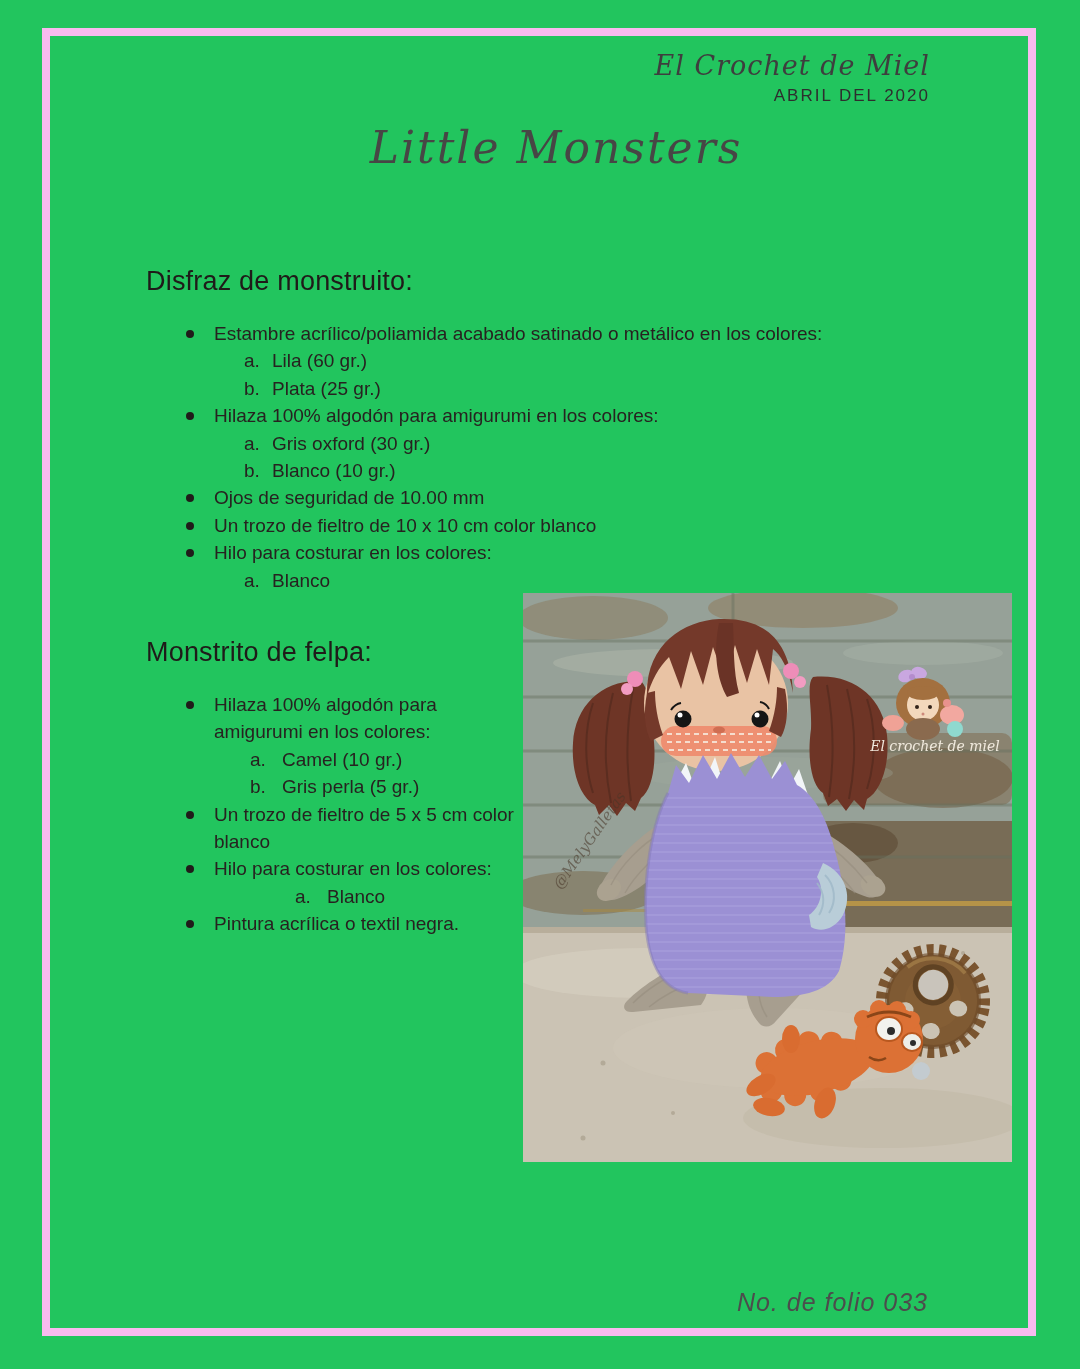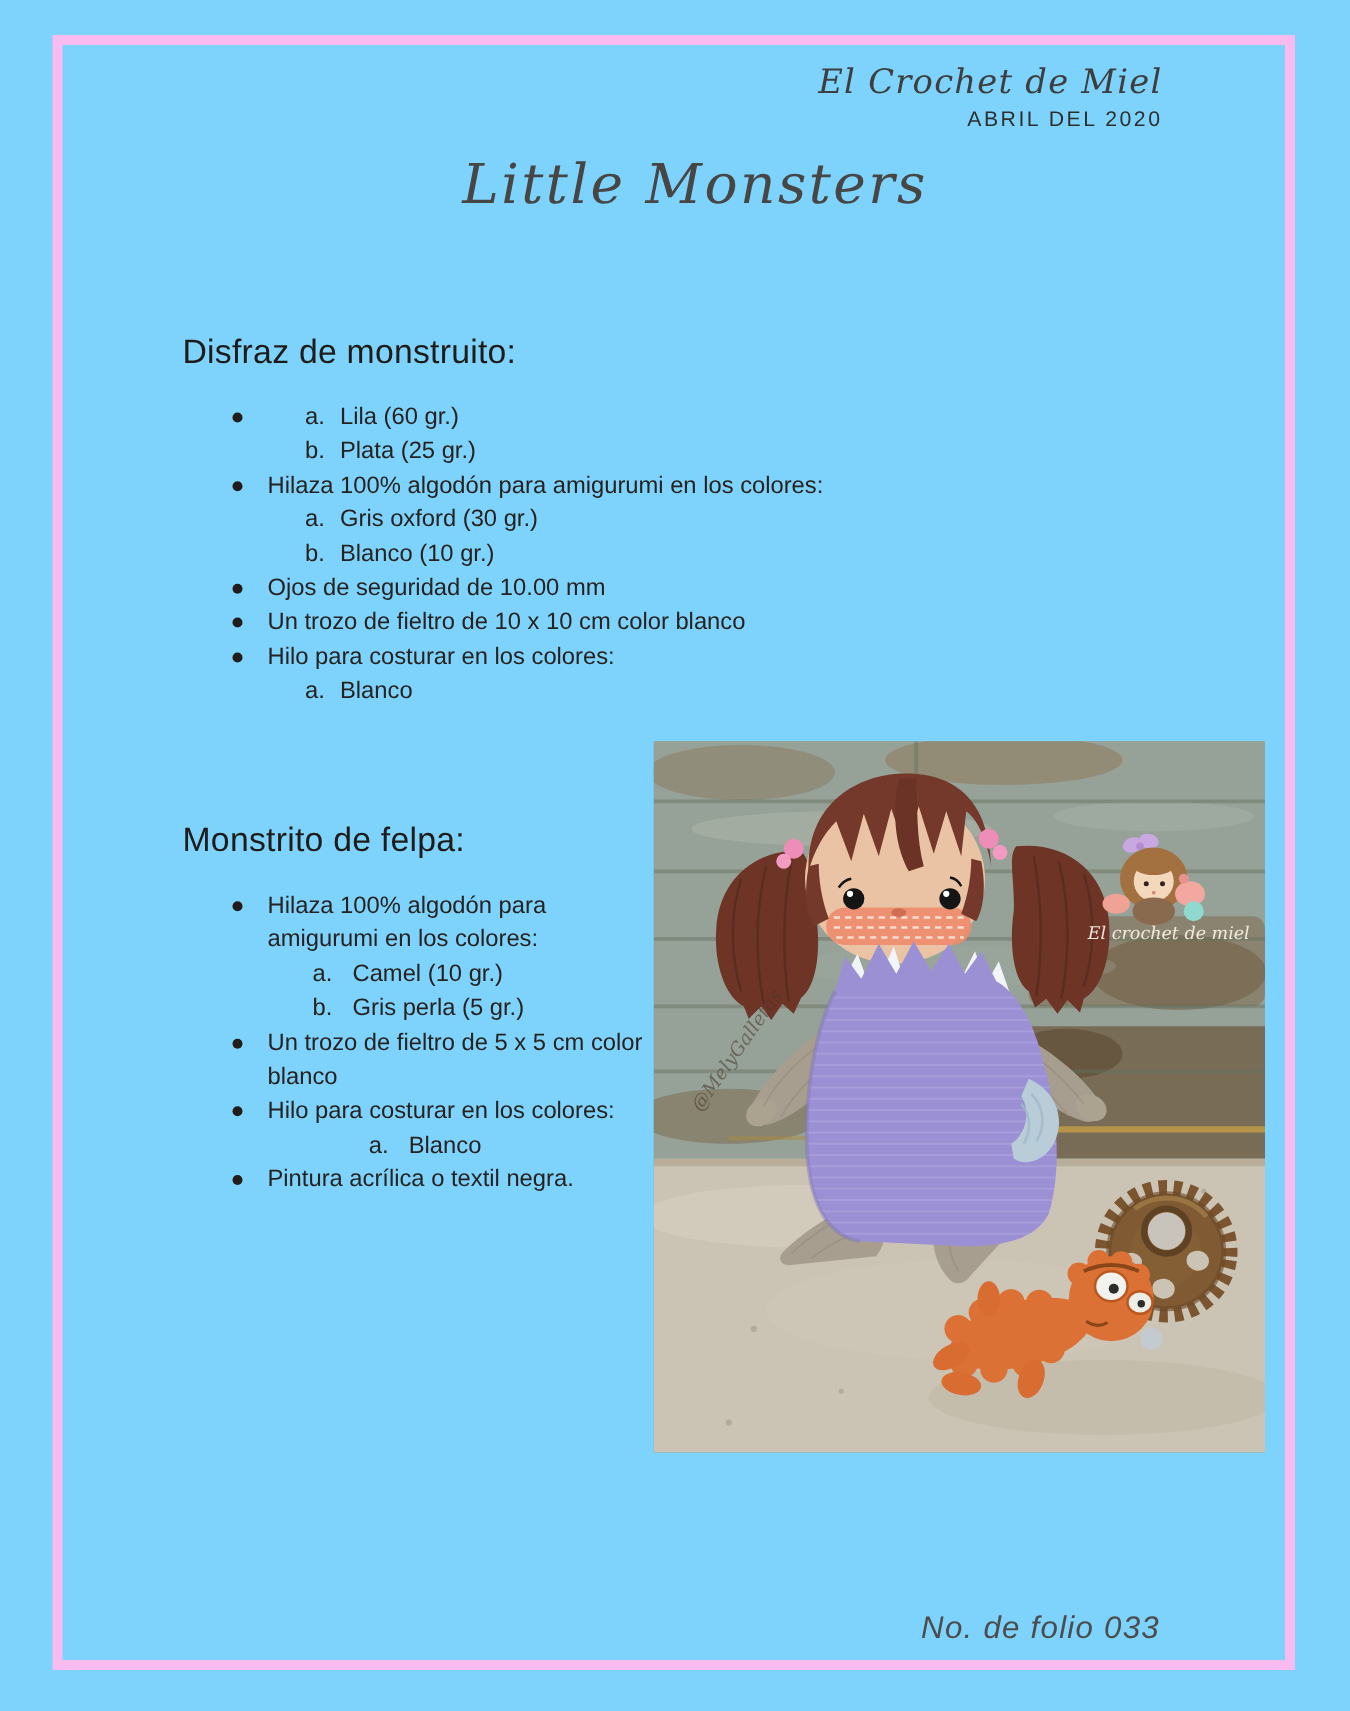--- a/index.html
+++ b/index.html
@@ -1,17 +1,17 @@
 <!DOCTYPE html>
 <html><head>
 <meta charset="utf-8">
 <style>
   html,body{margin:0;padding:0;background:#ffffff;}
   .sheet{
-    position:relative;width:1080px;height:1369px;background:#7dd3fc;
+    position:relative;width:1080px;height:1369px;background:#22c55e;
     font-family:"Liberation Sans",sans-serif;color:#272220;overflow:hidden;
   }
   .frame{
     position:absolute;left:42px;top:28px;right:44px;bottom:33px;
     border:8px solid #f8bbef;pointer-events:none;
   }
   .brand{
     position:absolute;top:50px;right:150px;
     font-family:"DejaVu Serif",serif;font-style:italic;
     font-size:27px;color:#3e3e3e;letter-spacing:1px;
@@ -20,21 +20,21 @@
     position:absolute;top:86px;right:150px;
     font-size:17px;letter-spacing:2px;color:#2e2e2e;
   }
   .title{
     position:absolute;top:106px;left:0;width:100%;margin:16px;text-align:center;
     font-family:"DejaVu Serif",serif;font-style:italic;font-weight:500;
     font-size:44px;color:#474645;letter-spacing:2px;
   }
   .section{position:absolute;}
   #sec1{left:146px;top:265px;width:716px;}
-  #sec2{left:146px;top:656px;width:378px;}
+  #sec2{left:146px;top:636px;width:378px;}
   .section h2{
     font-size:27px;line-height:33px;margin:0;color:#1f1b19;font-weight:normal;
     letter-spacing:0.2px;
   }
   .section ul{
     list-style:none;margin:22px 0 0 0;padding:0;
     font-size:19px;line-height:27.4px;
   }
   .section li{position:relative;padding-left:68px;}
   .section li::before{
@@ -67,20 +67,21 @@
 
   <div class="brand">El Crochet de Miel</div>
   <div class="date">ABRIL DEL 2020</div>
 
   <h1 class="title">Little Monsters</h1>
 
   <section class="section" id="sec1">
     <h2>Disfraz de monstruito:</h2>
     <ul>
       <li>
+        <span class="li-text">Estambre acrílico/poliamida acabado satinado o metálico en los colores:</span>
         <span class="sub"><span class="lab">a.</span><span>Lila (60 gr.)</span></span>
         <span class="sub"><span class="lab">b.</span><span>Plata (25 gr.)</span></span>
       </li>
       <li>
         <span class="li-text">Hilaza 100% algodón para amigurumi en los colores:</span>
         <span class="sub"><span class="lab">a.</span><span>Gris oxford (30 gr.)</span></span>
         <span class="sub"><span class="lab">b.</span><span>Blanco (10 gr.)</span></span>
       </li>
       <li>
         <span class="li-text">Ojos de seguridad de 10.00 mm</span>

